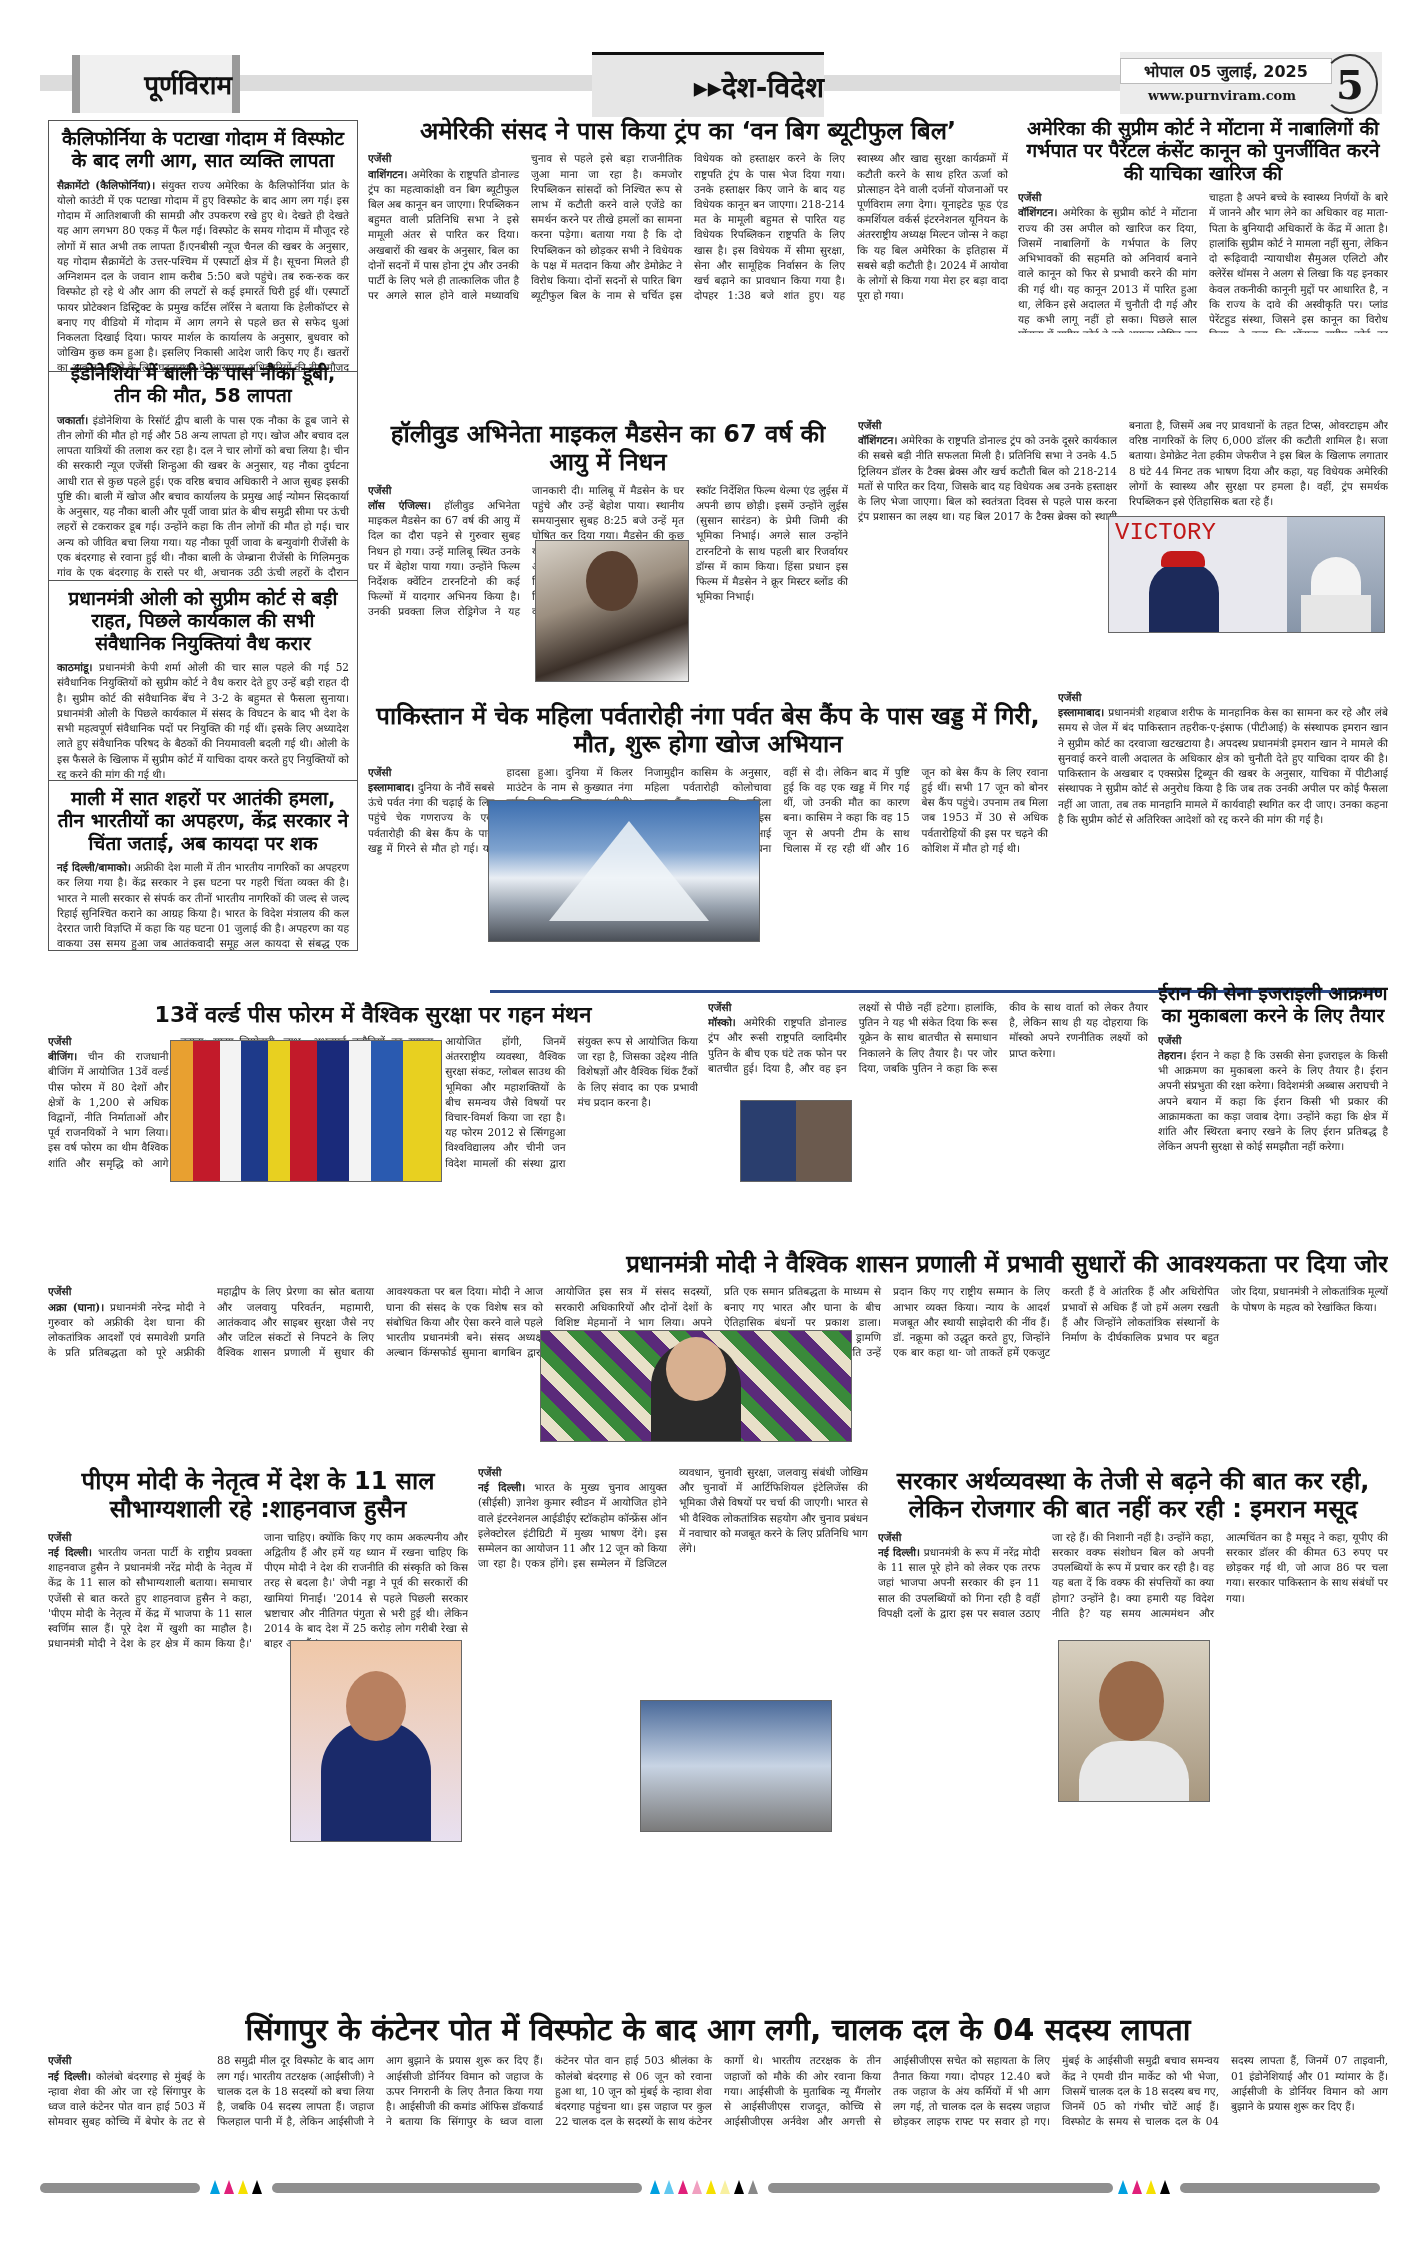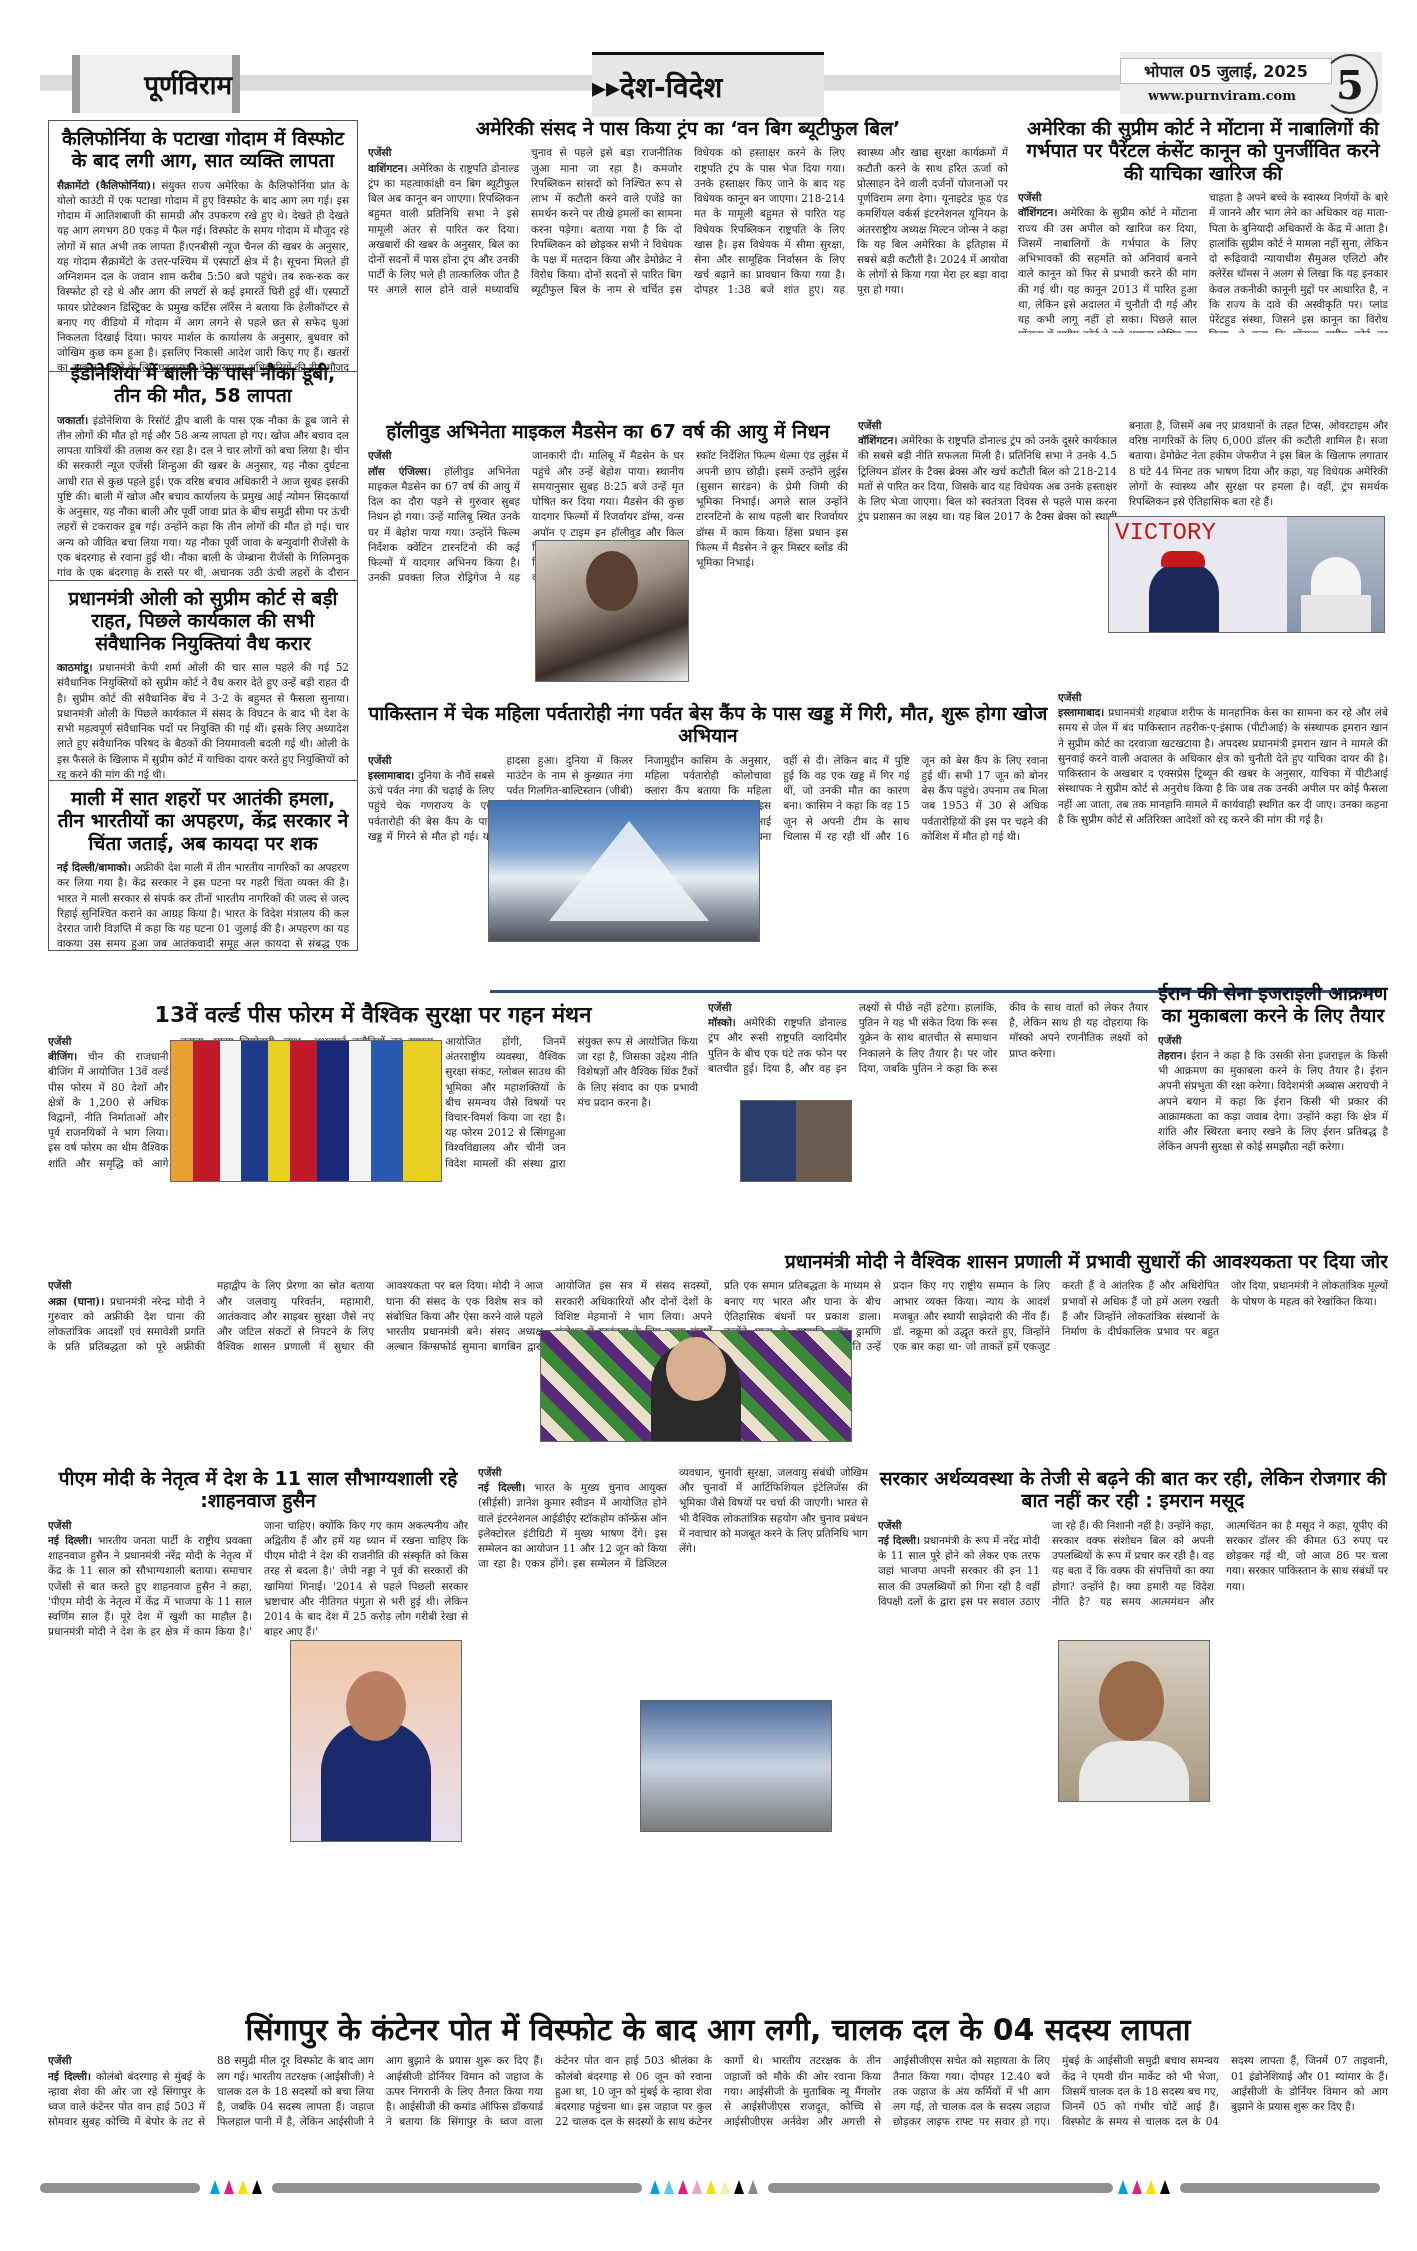--- a/index.html
+++ b/index.html
@@ -6,35 +6,35 @@
   body { width: 1417px; height: 2251px; position: relative; overflow: hidden;
          font-family: "DejaVu Sans", sans-serif; color: #1a1a1a; }
   .abs { position: absolute; }
   
   .mast-bar { left: 40px; top: 75px; width: 1340px; height: 16px; background: #dcdcdc; }
   .logo-box { left: 72px; top: 55px; width: 168px; height: 58px; background: #f0f0f0;
               border-left: 8px solid #9a9a9a; border-right: 8px solid #9a9a9a; box-sizing: border-box;
               display:flex; align-items:center; justify-content:flex-end; }
   .logo-box span { font-family: "DejaVu Sans", sans-serif; font-weight: bold; font-size: 26px; color:#111; }
   .section-box { left: 592px; top: 52px; width: 232px; height: 62px; background: #e6e6e6;
-                 border-top: 3px solid #111; display:flex; align-items:center; justify-content:flex-start; }
+                 border-top: 3px solid #111; display:flex; align-items:center; justify-content:flex-end; }
   .section-box span { font-weight: bold; font-size: 28px; color:#111; }
   .date-wrap { left: 1120px; top: 52px; width: 262px; height: 62px; background: #ececec; }
   .date-box { position:absolute; left: 0; top: 6px; width: 210px; height: 24px; background:#fff;
               border:1px solid #bbb; font-weight: bold; font-size: 16px; display:flex; align-items:center; justify-content:center; }
   .url { position:absolute; left: 28px; top: 36px; font-family:"DejaVu Serif", serif; font-size: 13px; font-weight:bold; }
   .page-num { position:absolute; right: 4px; top: 2px; width: 52px; height: 56px; border-radius: 50%;
               border: 2px solid #333; border-left-color: transparent; display:flex; align-items:center; justify-content:center;
               font-family: "DejaVu Serif", serif; font-weight:bold; font-size: 40px; }
   
   .article { position: absolute; box-sizing: border-box; overflow: hidden; }
   .boxed { border: 1px solid #555; padding: 4px 8px; }
   .headline { font-weight: bold; text-align: center; line-height: 1.18; margin: 2px 0 6px 0; color:#111; }
   .h-xl { font-size: 30px; }
-  .h-lg { font-size: 19px; }
+  .h-lg { font-size: 24px; }
   .h-md { font-size: 22px; }
   .h-sm { font-size: 19px; }
   .body { font-family: "DejaVu Serif", serif; font-size: 10.5px; line-height: 1.45; text-align: justify;
           color:#222; }
   .cols-2 { column-count: 2; column-gap: 12px; }
   .cols-3 { column-count: 3; column-gap: 12px; }
   .cols-4 { column-count: 4; column-gap: 12px; }
   .cols-5 { column-count: 5; column-gap: 12px; }
   .cols-8 { column-count: 8; column-gap: 12px; }
   .dateline { font-weight: bold; }

